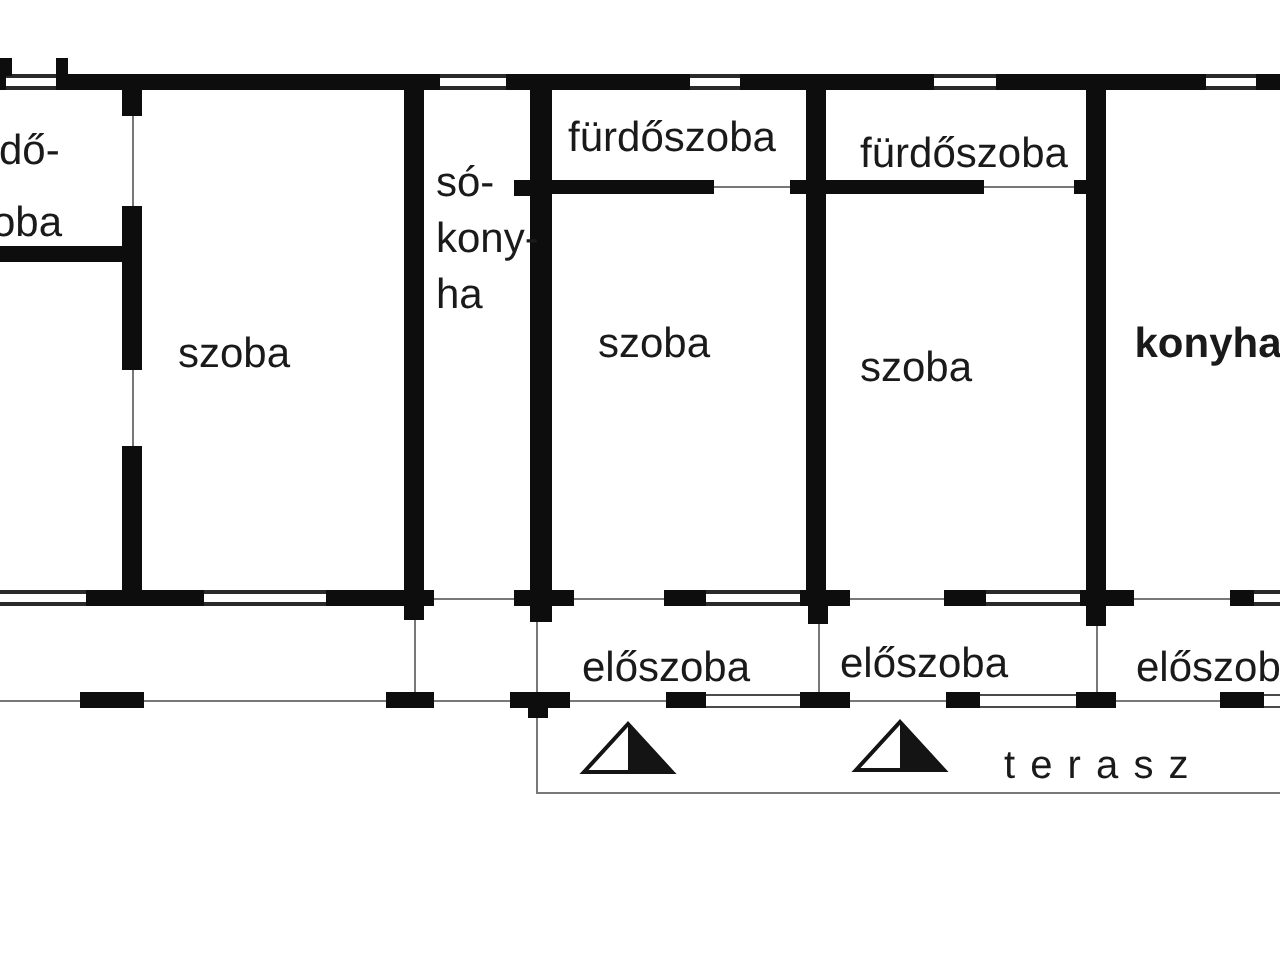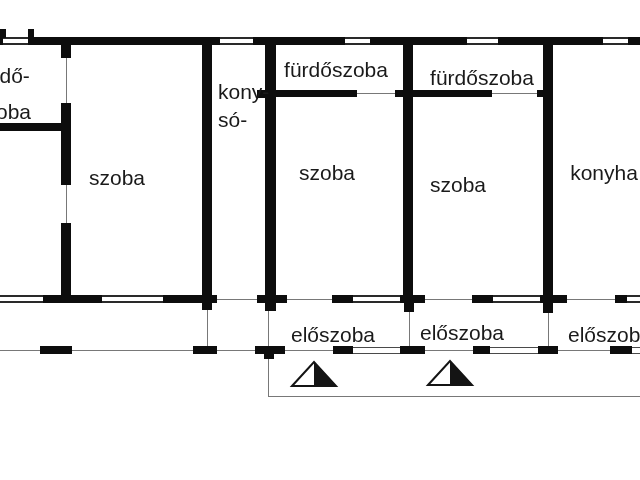--- a/index.html
+++ b/index.html
@@ -101,34 +101,36 @@
   </svg>
 
   <div class="lbl" style="left:-25px;top:58px;line-height:36px;">
     <div>fürdő-</div>
     <div>szoba</div>
   </div>
 
   <div class="lbl ctr" style="left:117px;top:177px;">szoba</div>
 
   <div class="lbl" style="left:218px;top:78px;line-height:28px;">
+    <div>só-</div>
     <div>kony-</div>
-    <div>só-</div>
+    <div>ha</div>
   </div>
 
   <div class="lbl ctr" style="left:336px;top:69px;">fürdőszoba</div>
 
   <div class="lbl ctr" style="left:482px;top:77px;">fürdőszoba</div>
 
   <div class="lbl ctr" style="left:327px;top:172px;">szoba</div>
 
   <div class="lbl ctr" style="left:458px;top:184px;">szoba</div>
 
-  <div class="lbl ctr" style="left:604px;top:172px;">konyha</div>
+  <div class="lbl ctr" style="left:604px;top:172px;font-weight:bold;">konyha</div>
 
   <div class="lbl ctr" style="left:333px;top:334px;">előszoba</div>
 
   <div class="lbl ctr" style="left:462px;top:332px;">előszoba</div>
 
   <div class="lbl vctr" style="left:568px;top:334px;">előszoba</div>
 
+  <div class="lbl vctr" style="left:502px;top:383px;font-size:20px;letter-spacing:1px;">t e r a s z</div>
 
 </div>
 
 </body></html>

